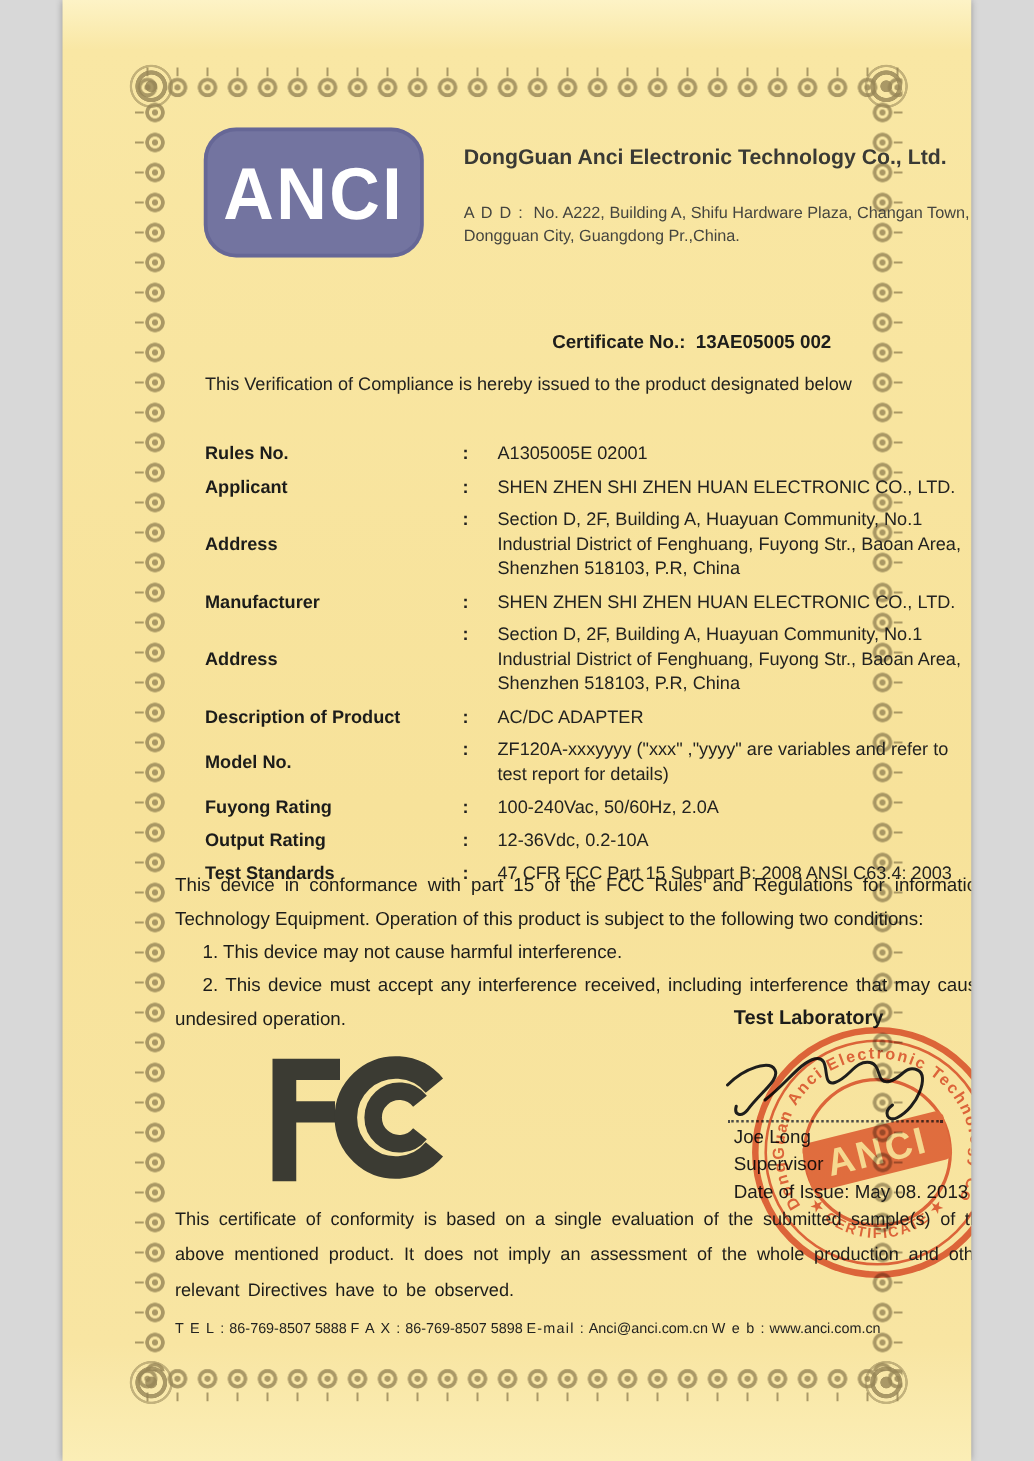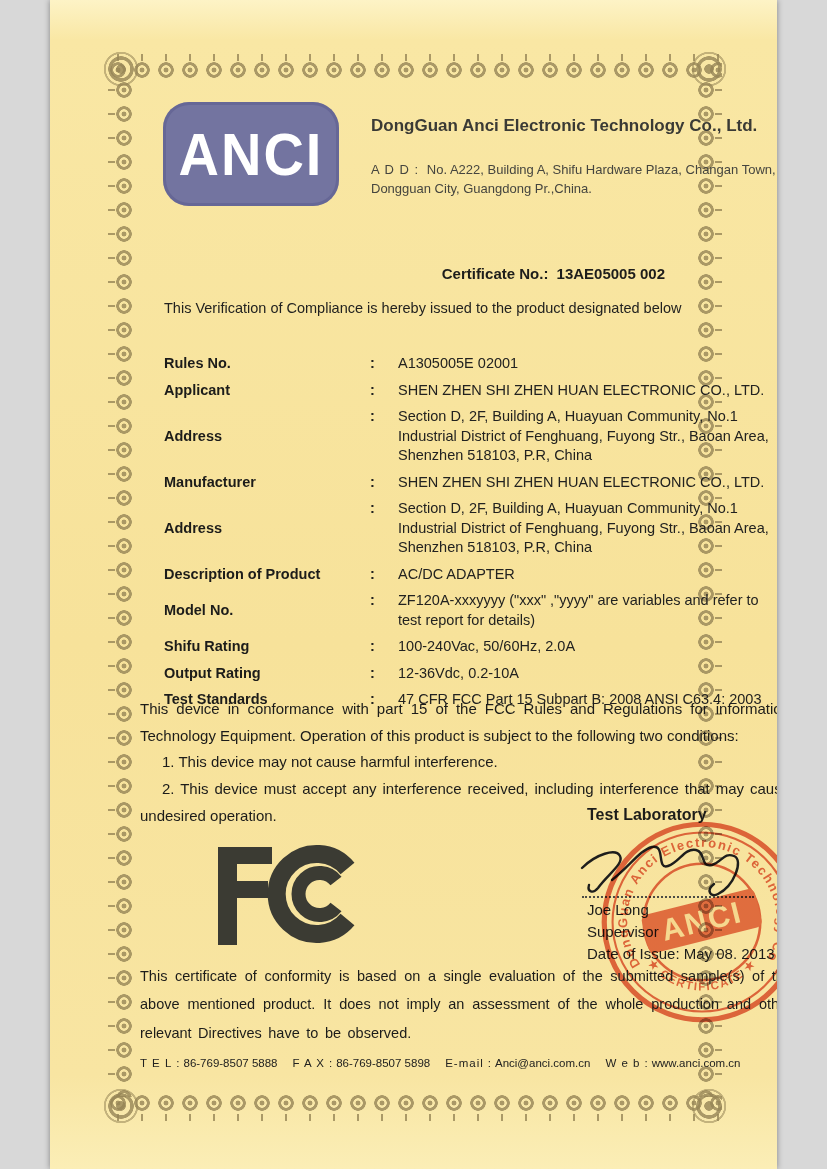--- a/index.html
+++ b/index.html
@@ -101,21 +101,21 @@
   .signer-name  { position:absolute; left:537px; top:901px; font-size:15px; color:#1c1c1a; }
   .signer-title { position:absolute; left:537px; top:923px; font-size:15px; color:#1c1c1a; }
   .date-issue   { position:absolute; left:537px; top:945px; font-size:15px; color:#1c1c1a; }
   .stamp { position:absolute; left:548px; top:818px; width:208px; height:208px;
     opacity:.82; mix-blend-mode:multiply; }
 
   
   .disclaimer { position:absolute; left:90px; top:962px; width:652px; font-size:14.5px;
     line-height:1.95; text-align:justify; color:#1c1c1a; word-spacing:2.5px; }
   .footer { position:absolute; left:90px; top:1057px; width:652px; font-size:11.5px;
-    color:#222220; display:flex; gap:15px; white-space:nowrap; }
+    color:#222220; display:flex; gap:3px; white-space:nowrap; }
   .footer .f-item span.sep { margin:0 4px; }
   .footer .f-lbl { letter-spacing:1px; }
 </style>
 </head>
 <body>
 
 <div class="page">
 
   <div class="orn orn-h orn-top"></div>
   <div class="orn orn-h orn-bottom"></div>
@@ -171,21 +171,21 @@
       <span class="lbl">Description of Product</span>
         <span class="sep">:</span>
         <span class="val">AC/DC ADAPTER</span>
     </div>
     <div class="frow">
       <span class="lbl">Model No.</span>
         <span class="sep">:</span>
         <span class="val">ZF120A-xxxyyyy ("xxx" ,"yyyy" are variables and refer to test report for details)</span>
     </div>
     <div class="frow">
-      <span class="lbl">Shifu Rating</span>
+      <span class="lbl">Fuyong Rating</span>
         <span class="sep">:</span>
         <span class="val">100-240Vac, 50/60Hz, 2.0A</span>
     </div>
     <div class="frow">
       <span class="lbl">Output Rating</span>
         <span class="sep">:</span>
         <span class="val">12-36Vdc, 0.2-10A</span>
     </div>
     <div class="frow">
       <span class="lbl">Test Standards</span>

